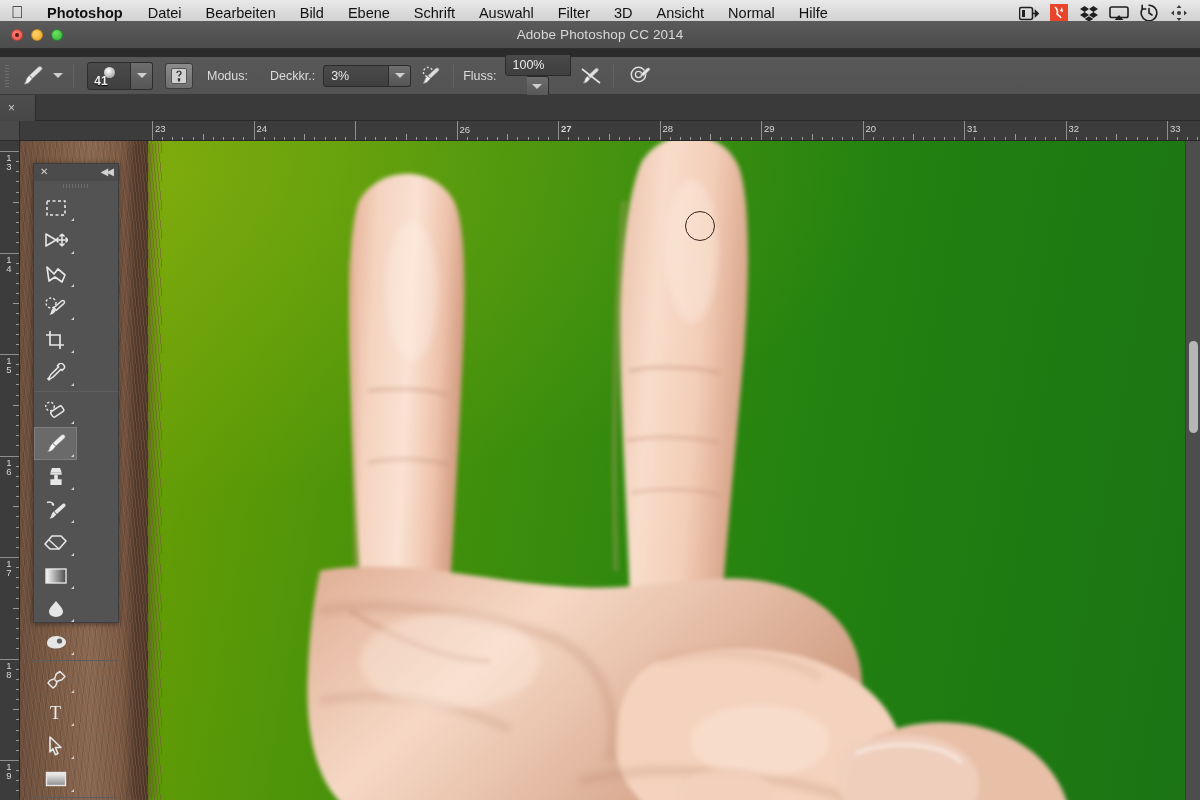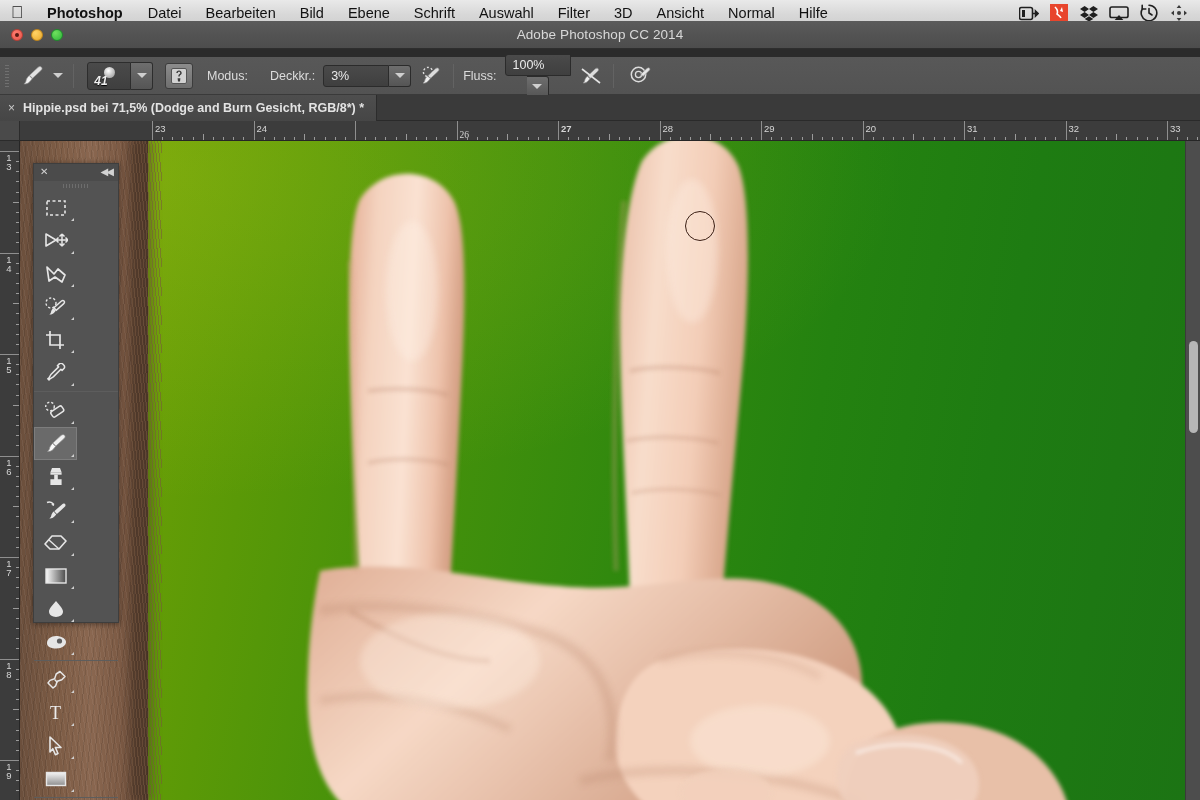--- a/index.html
+++ b/index.html
@@ -86,21 +86,21 @@
     border: 1px solid #2d2d2d; border-radius: 3px 0 0 3px;
     position: relative;
   }
   .brush-dot {
     position:absolute; left:50%; top:4px; width:11px; height:11px; margin-left:-5.5px;
     border-radius:50%;
     background: radial-gradient(circle at 40% 35%, #ffffff 0%, #c9c9c9 45%, #8f8f8f 100%);
   }
   .brush-num {
     position:absolute; bottom:1px; left:0; right:16px; text-align:center;
-    font-size:12px; color:#f0f0f0; font-weight:bold; text-shadow:0 1px 1px #000;font-style:italic;
+    font-size:12px; color:#f0f0f0; font-weight:bold; text-shadow:0 1px 1px #000;
   }
   .brush-size-caret {
     width: 22px; height:28px; border:1px solid #2d2d2d; border-left:none;
     border-radius:0 3px 3px 0;
     background: linear-gradient(to bottom,#6e6e6e,#555);
     display:flex;align-items:center;justify-content:center;
   }
   .tablet-btn {
     width: 28px; height: 26px; margin-left: 12px;
     display:flex;align-items:center;justify-content:center;
@@ -399,21 +399,20 @@
         <circle cx="9.5" cy="9.5" r="7.2" fill="none" stroke="#dcdcdc" stroke-width="1.5"></circle>
         <circle cx="9.5" cy="9.5" r="3.1" fill="none" stroke="#dcdcdc" stroke-width="1.3"></circle>
         <path d="M20.5 3.2c.7.7.5 1.8-.5 2.6l-6 5.6-2.2-2.2 6-5.6c1-.8 2-1.1 2.7-.4z" fill="#e6e6e6" stroke="#8c8c8c" stroke-width=".6"></path>
       </svg>
     </div>
   </div>
 
   <div class="tabstrip">
     <div class="doctab">
       <span class="tab-close">×</span>
-      <span>Hippie.psd bei 71,5% (Dodge and Burn Gesicht, RGB/8*) *</span>
     </div>
   </div>
 
   <div class="ruler-corner"></div>
   <div class="ruler-h" id="rulerH">
       <div class="tick" style="left: 132px; top: 0px; width: 1px; height: 20px; background: rgb(143, 143, 143);"></div>
       <div class="rlabel" style="left: 135px; top: 3px;">23</div>
       <div class="tick" style="left: 142.15px; width: 1px; height: 4px; top: 16px;"></div>
       <div class="tick" style="left: 152.3px; width: 1px; height: 4px; top: 16px;"></div>
       <div class="tick" style="left: 162.45px; width: 1px; height: 4px; top: 16px;"></div>
@@ -439,21 +438,21 @@
       <div class="tick" style="left: 345.15px; width: 1px; height: 4px; top: 16px;"></div>
       <div class="tick" style="left: 355.3px; width: 1px; height: 4px; top: 16px;"></div>
       <div class="tick" style="left: 365.45px; width: 1px; height: 4px; top: 16px;"></div>
       <div class="tick" style="left: 375.6px; width: 1px; height: 4px; top: 16px;"></div>
       <div class="tick" style="left: 385.75px; width: 1px; height: 7px; top: 13px;"></div>
       <div class="tick" style="left: 395.9px; width: 1px; height: 4px; top: 16px;"></div>
       <div class="tick" style="left: 406.05px; width: 1px; height: 4px; top: 16px;"></div>
       <div class="tick" style="left: 416.2px; width: 1px; height: 4px; top: 16px;"></div>
       <div class="tick" style="left: 426.35px; width: 1px; height: 4px; top: 16px;"></div>
       <div class="tick" style="left: 436.5px; top: 0px; width: 1px; height: 20px; background: rgb(143, 143, 143);"></div>
-      <div class="rlabel" style="left: 439.5px; top: 10px; font-family: Liberation Serif, serif;">26</div>
+      <div class="rlabel" style="left: 439.5px; top: 4px;">26</div>
       <div class="tick" style="left: 446.65px; width: 1px; height: 4px; top: 16px;"></div>
       <div class="tick" style="left: 456.8px; width: 1px; height: 4px; top: 16px;"></div>
       <div class="tick" style="left: 466.95px; width: 1px; height: 4px; top: 16px;"></div>
       <div class="tick" style="left: 477.1px; width: 1px; height: 4px; top: 16px;"></div>
       <div class="tick" style="left: 487.25px; width: 1px; height: 7px; top: 13px;"></div>
       <div class="tick" style="left: 497.4px; width: 1px; height: 4px; top: 16px;"></div>
       <div class="tick" style="left: 507.55px; width: 1px; height: 4px; top: 16px;"></div>
       <div class="tick" style="left: 517.7px; width: 1px; height: 4px; top: 16px;"></div>
       <div class="tick" style="left: 527.85px; width: 1px; height: 4px; top: 16px;"></div>
       <div class="tick" style="left: 538px; top: 0px; width: 1px; height: 20px; background: rgb(143, 143, 143);"></div>

